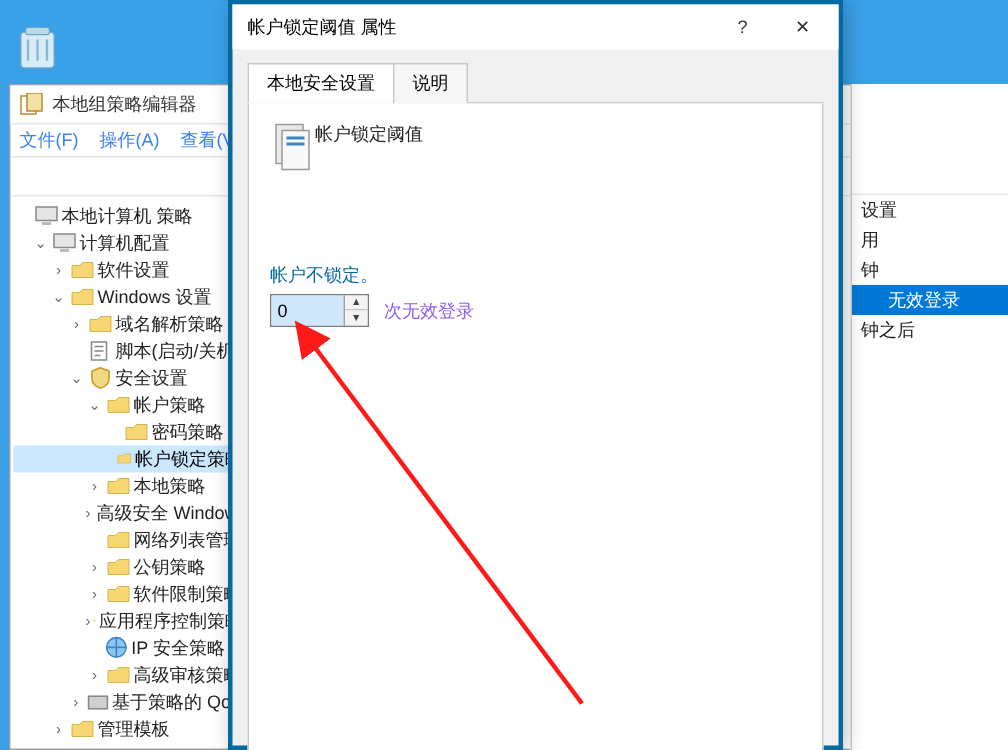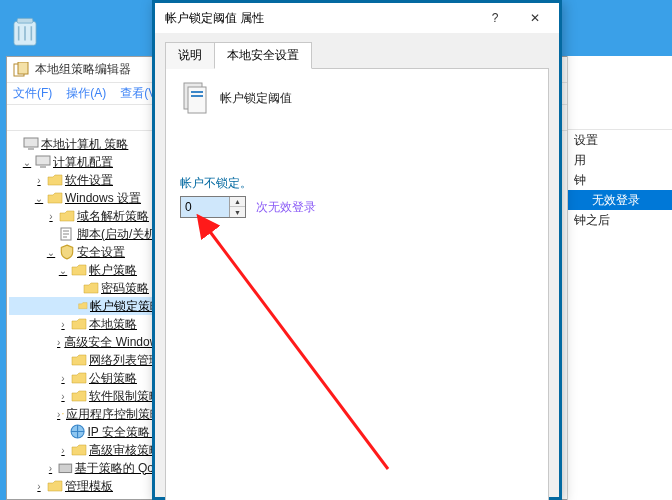--- a/index.html
+++ b/index.html
@@ -16,21 +16,21 @@
 }
 .editor-title { height: 26px; display: flex; align-items: center; padding: 0 6px; background: #ffffff; border-bottom: 1px solid #e5e5e5; }
 .editor-title .ico { width: 16px; height: 16px; margin-right: 6px; }
 .editor-title .txt { color: #333; }
 .editor-menubar { height: 22px; display: flex; align-items: center; gap: 14px; padding: 0 6px; border-bottom: 1px solid #e5e5e5; }
 .editor-menubar span { color: #3b82f6; }
 .editor-toolbar { height: 26px; border-bottom: 1px solid #e5e5e5; }
 .editor-body { display: flex; height: calc(100% - 74px); }
 
 
-.tree { width: 158px; border-right: 1px solid #e5e5e5; padding: 4px 2px; overflow: hidden; text-decoration: underline; }
+.tree { width: 158px; border-right: 1px solid #e5e5e5; padding: 4px 2px; overflow: hidden; }
 .tree-row { display: flex; align-items: center; height: 18px; white-space: nowrap; cursor: default; }
 .tree-row .exp { width: 12px; text-align: center; color: #6b6b6b; font-size: 10px; }
 .tree-row .icon { width: 16px; height: 14px; display: inline-flex; align-items: center; justify-content: center; margin: 0 2px; }
 .tree-row .lbl { color: #222; }
 .tree-row.selected { background: #cce8ff; }
 .tree-row.selected .lbl { color: #000; }
 .ind1 { padding-left: 0px; } .ind2 { padding-left: 12px; } .ind3 { padding-left: 24px; }
 .ind4 { padding-left: 36px; } .ind5 { padding-left: 48px; } .ind6 { padding-left: 60px; }
 
 .folder-svg { fill: #f7d774; stroke: #caa22b; stroke-width: 0.5; }
@@ -45,21 +45,21 @@
   background: #f0f0f0; border: 3px solid #0369a1; box-shadow: 2px 2px 12px rgba(0,0,0,0.25);
 }
 .dlg-titlebar { height: 30px; background: #ffffff; display: flex; align-items: center; padding: 0 4px 0 10px; }
 .dlg-titlebar .title { flex: 1; color: #000; font-size: 12px; }
 .dlg-titlebar .win-btn { width: 40px; height: 28px; display: flex; align-items: center; justify-content: center; color: #333; font-size: 14px; }
 .dlg-body { padding: 8px 10px; }
 .tabstrip { display: flex; border-bottom: 1px solid #c8c8c8; }
 .tab { padding: 4px 12px; border: 1px solid #c8c8c8; border-bottom: none; background: #f6f6f6; margin-right: -1px; position: relative; top: 1px; }
 .tab.active { background: #ffffff; border-bottom: 1px solid #ffffff; }
 .tabpanel { border: 1px solid #c8c8c8; border-top: none; background: #ffffff; height: 438px; padding: 12px 14px; position: relative; }
-.policy-head { display: flex; align-items: center; gap: 10px; margin-bottom: 60px; }
+.policy-head { display: flex; margin-bottom: 60px; }
 .policy-head .pico { width: 30px; height: 34px; }
 .policy-head .ptxt { color: #222; font-size: 12px; }
 
 .field-row { margin-top: 10px; }
 .field-label { color: #0369a1; margin-bottom: 4px; }
 .spinner-wrap { display: flex; align-items: center; gap: 10px; }
 .spinner { display: inline-flex; border: 1px solid #7a7a7a; background: #fff; height: 22px; }
 .spinner input { width: 48px; border: none; outline: none; padding: 0 4px; font-size: 12px; background: #cfe7fb; }
 .spin-btns { display: flex; flex-direction: column; border-left: 1px solid #a0a0a0; }
 .spin-btns div { width: 15px; height: 10px; display: flex; align-items: center; justify-content: center; font-size: 7px; background: #f3f3f3; border-bottom: 1px solid #c5c5c5; color:#444; }
@@ -307,22 +307,22 @@
     <span class="title">帐户锁定阈值 属性</span>
     <div class="win-btn">
         <span>?</span>
       </div>
     <div class="win-btn">
         <span>✕</span>
       </div>
   </div>
   <div class="dlg-body">
     <div class="tabstrip">
+      <div class="tab active"><span>本地安全设置</span></div>
       <div class="tab"><span>说明</span></div>
-      <div class="tab active"><span>本地安全设置</span></div>
     </div>
     <div class="tabpanel">
       <div class="policy-head">
         <span class="pico">
           <svg viewBox="0 0 30 34">
               <rect x="4" y="2" width="18" height="26" fill="#eaeaea" stroke="#9a9a9a"></rect>
               <rect x="8" y="6" width="18" height="26" fill="#f8f8f8" stroke="#9a9a9a"></rect>
               <rect x="11" y="10" width="12" height="2" fill="#3a86c8"></rect>
               <rect x="11" y="14" width="12" height="2" fill="#3a86c8"></rect>
             </svg>

